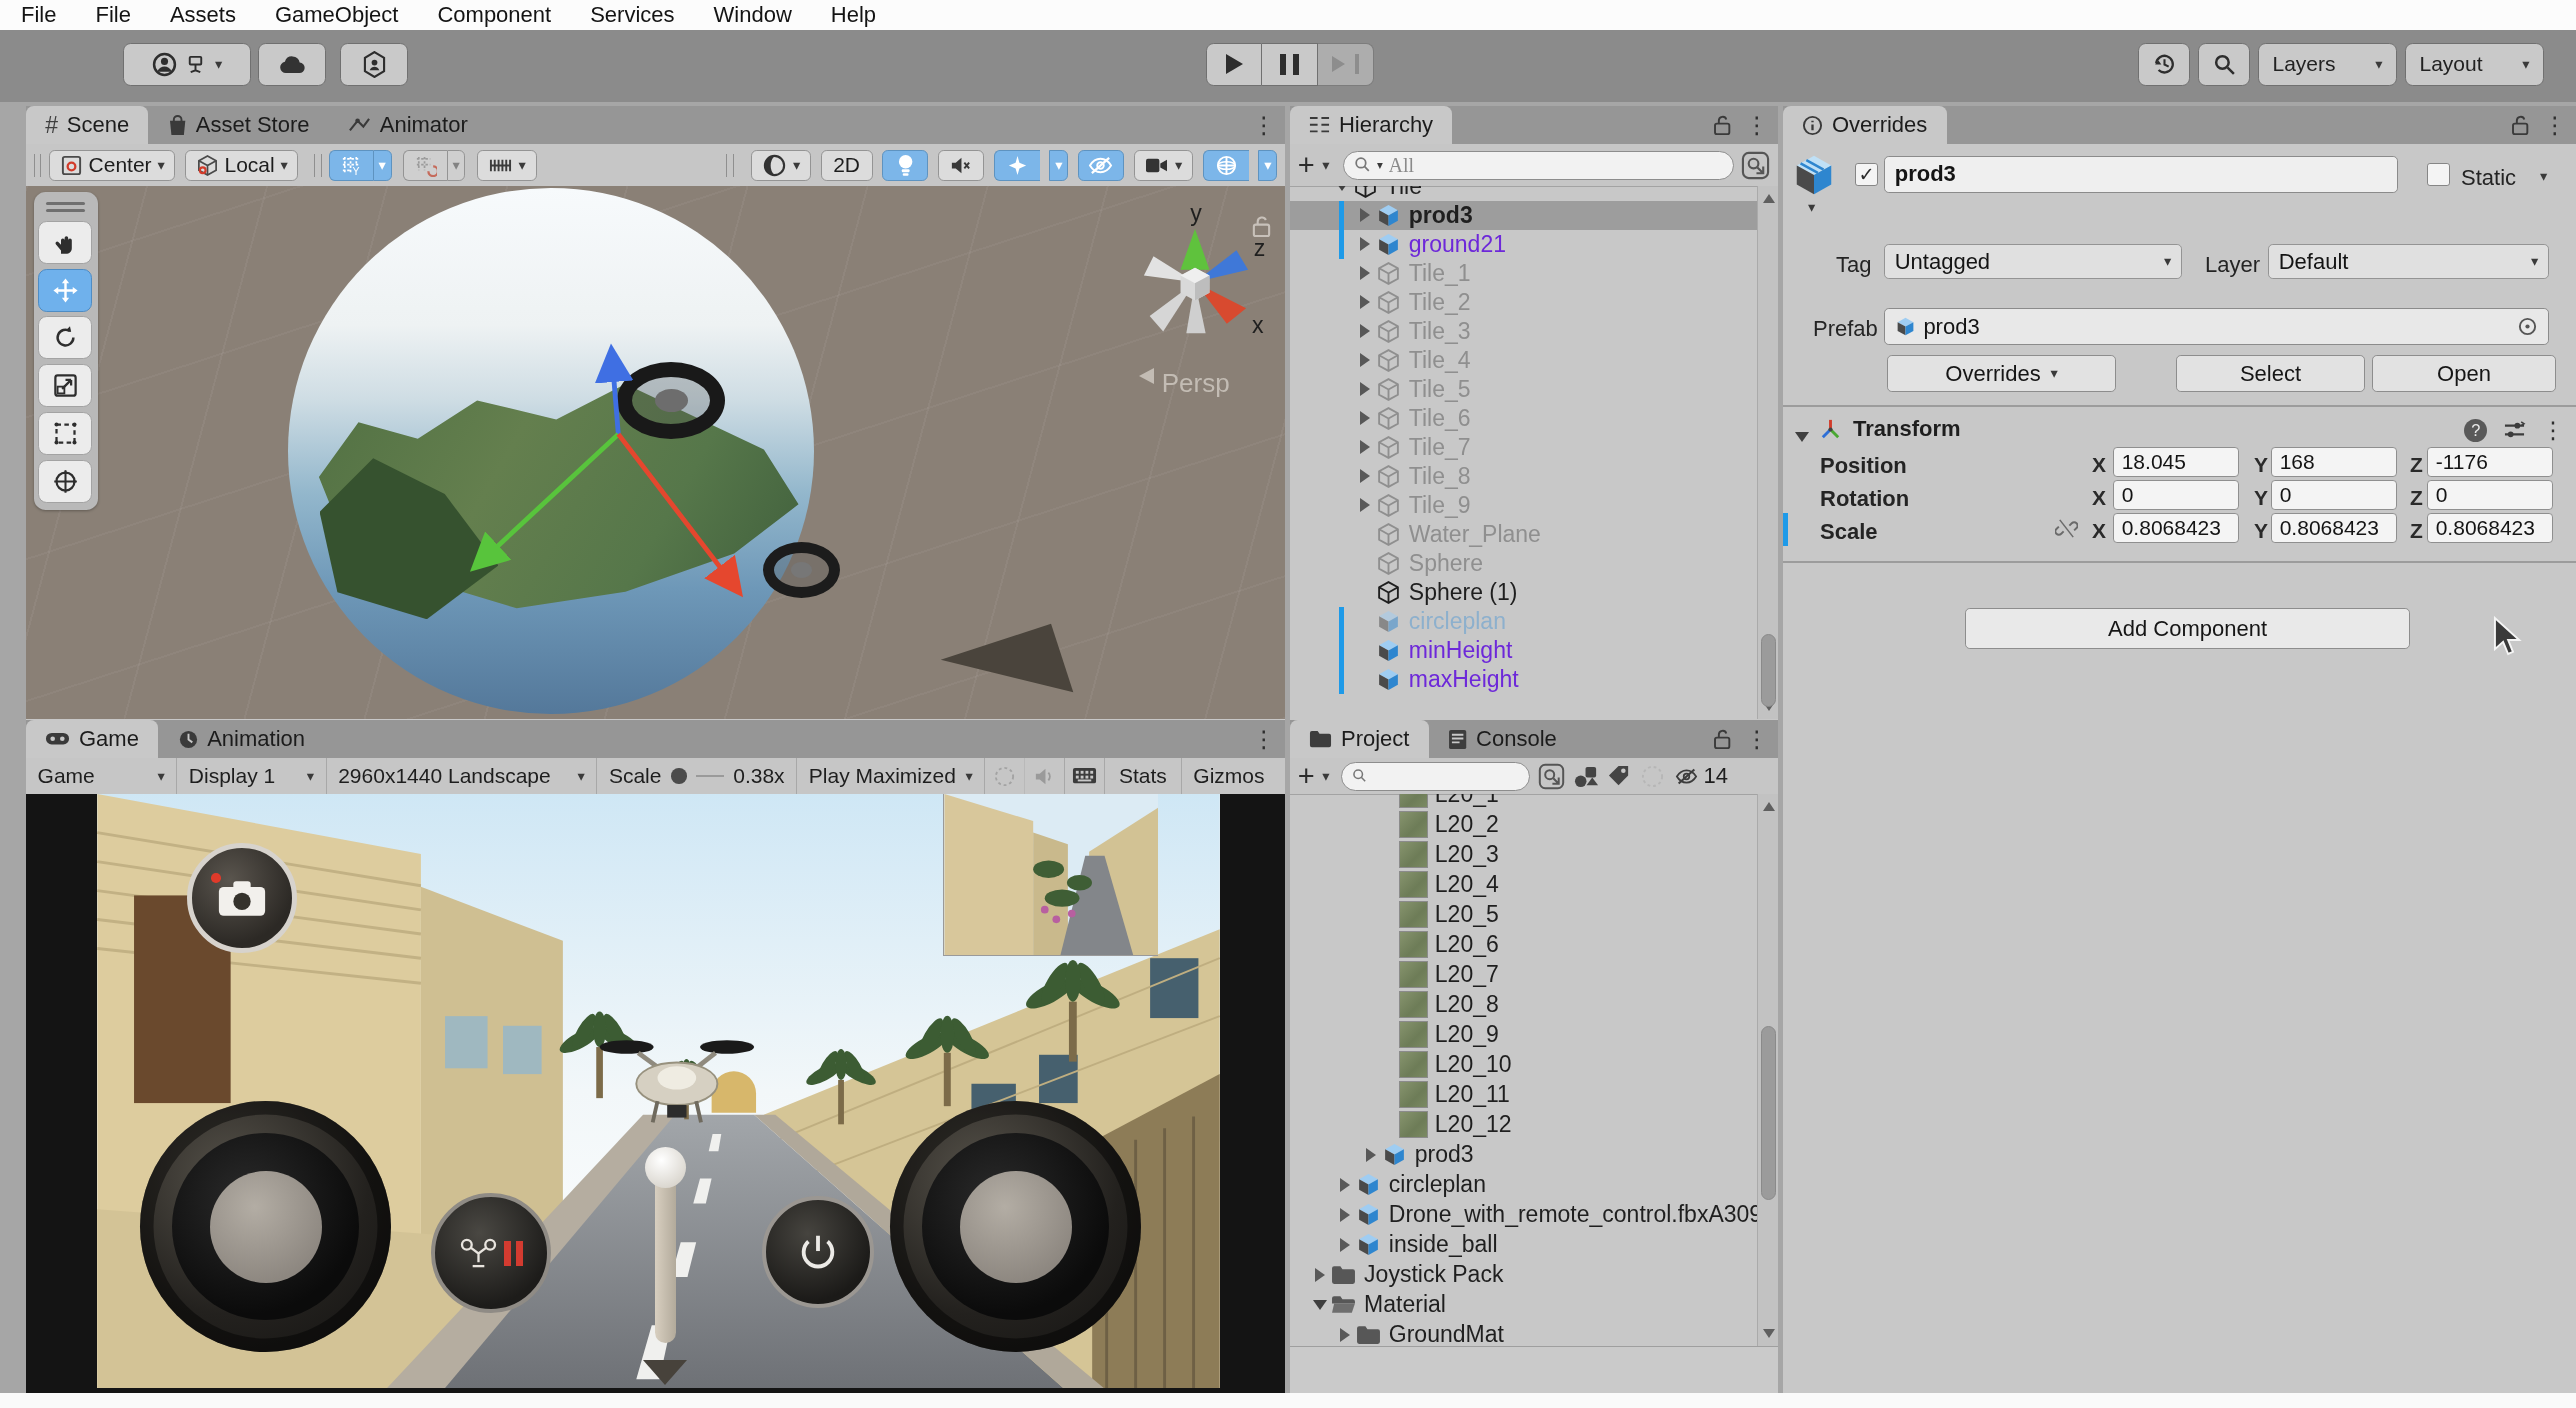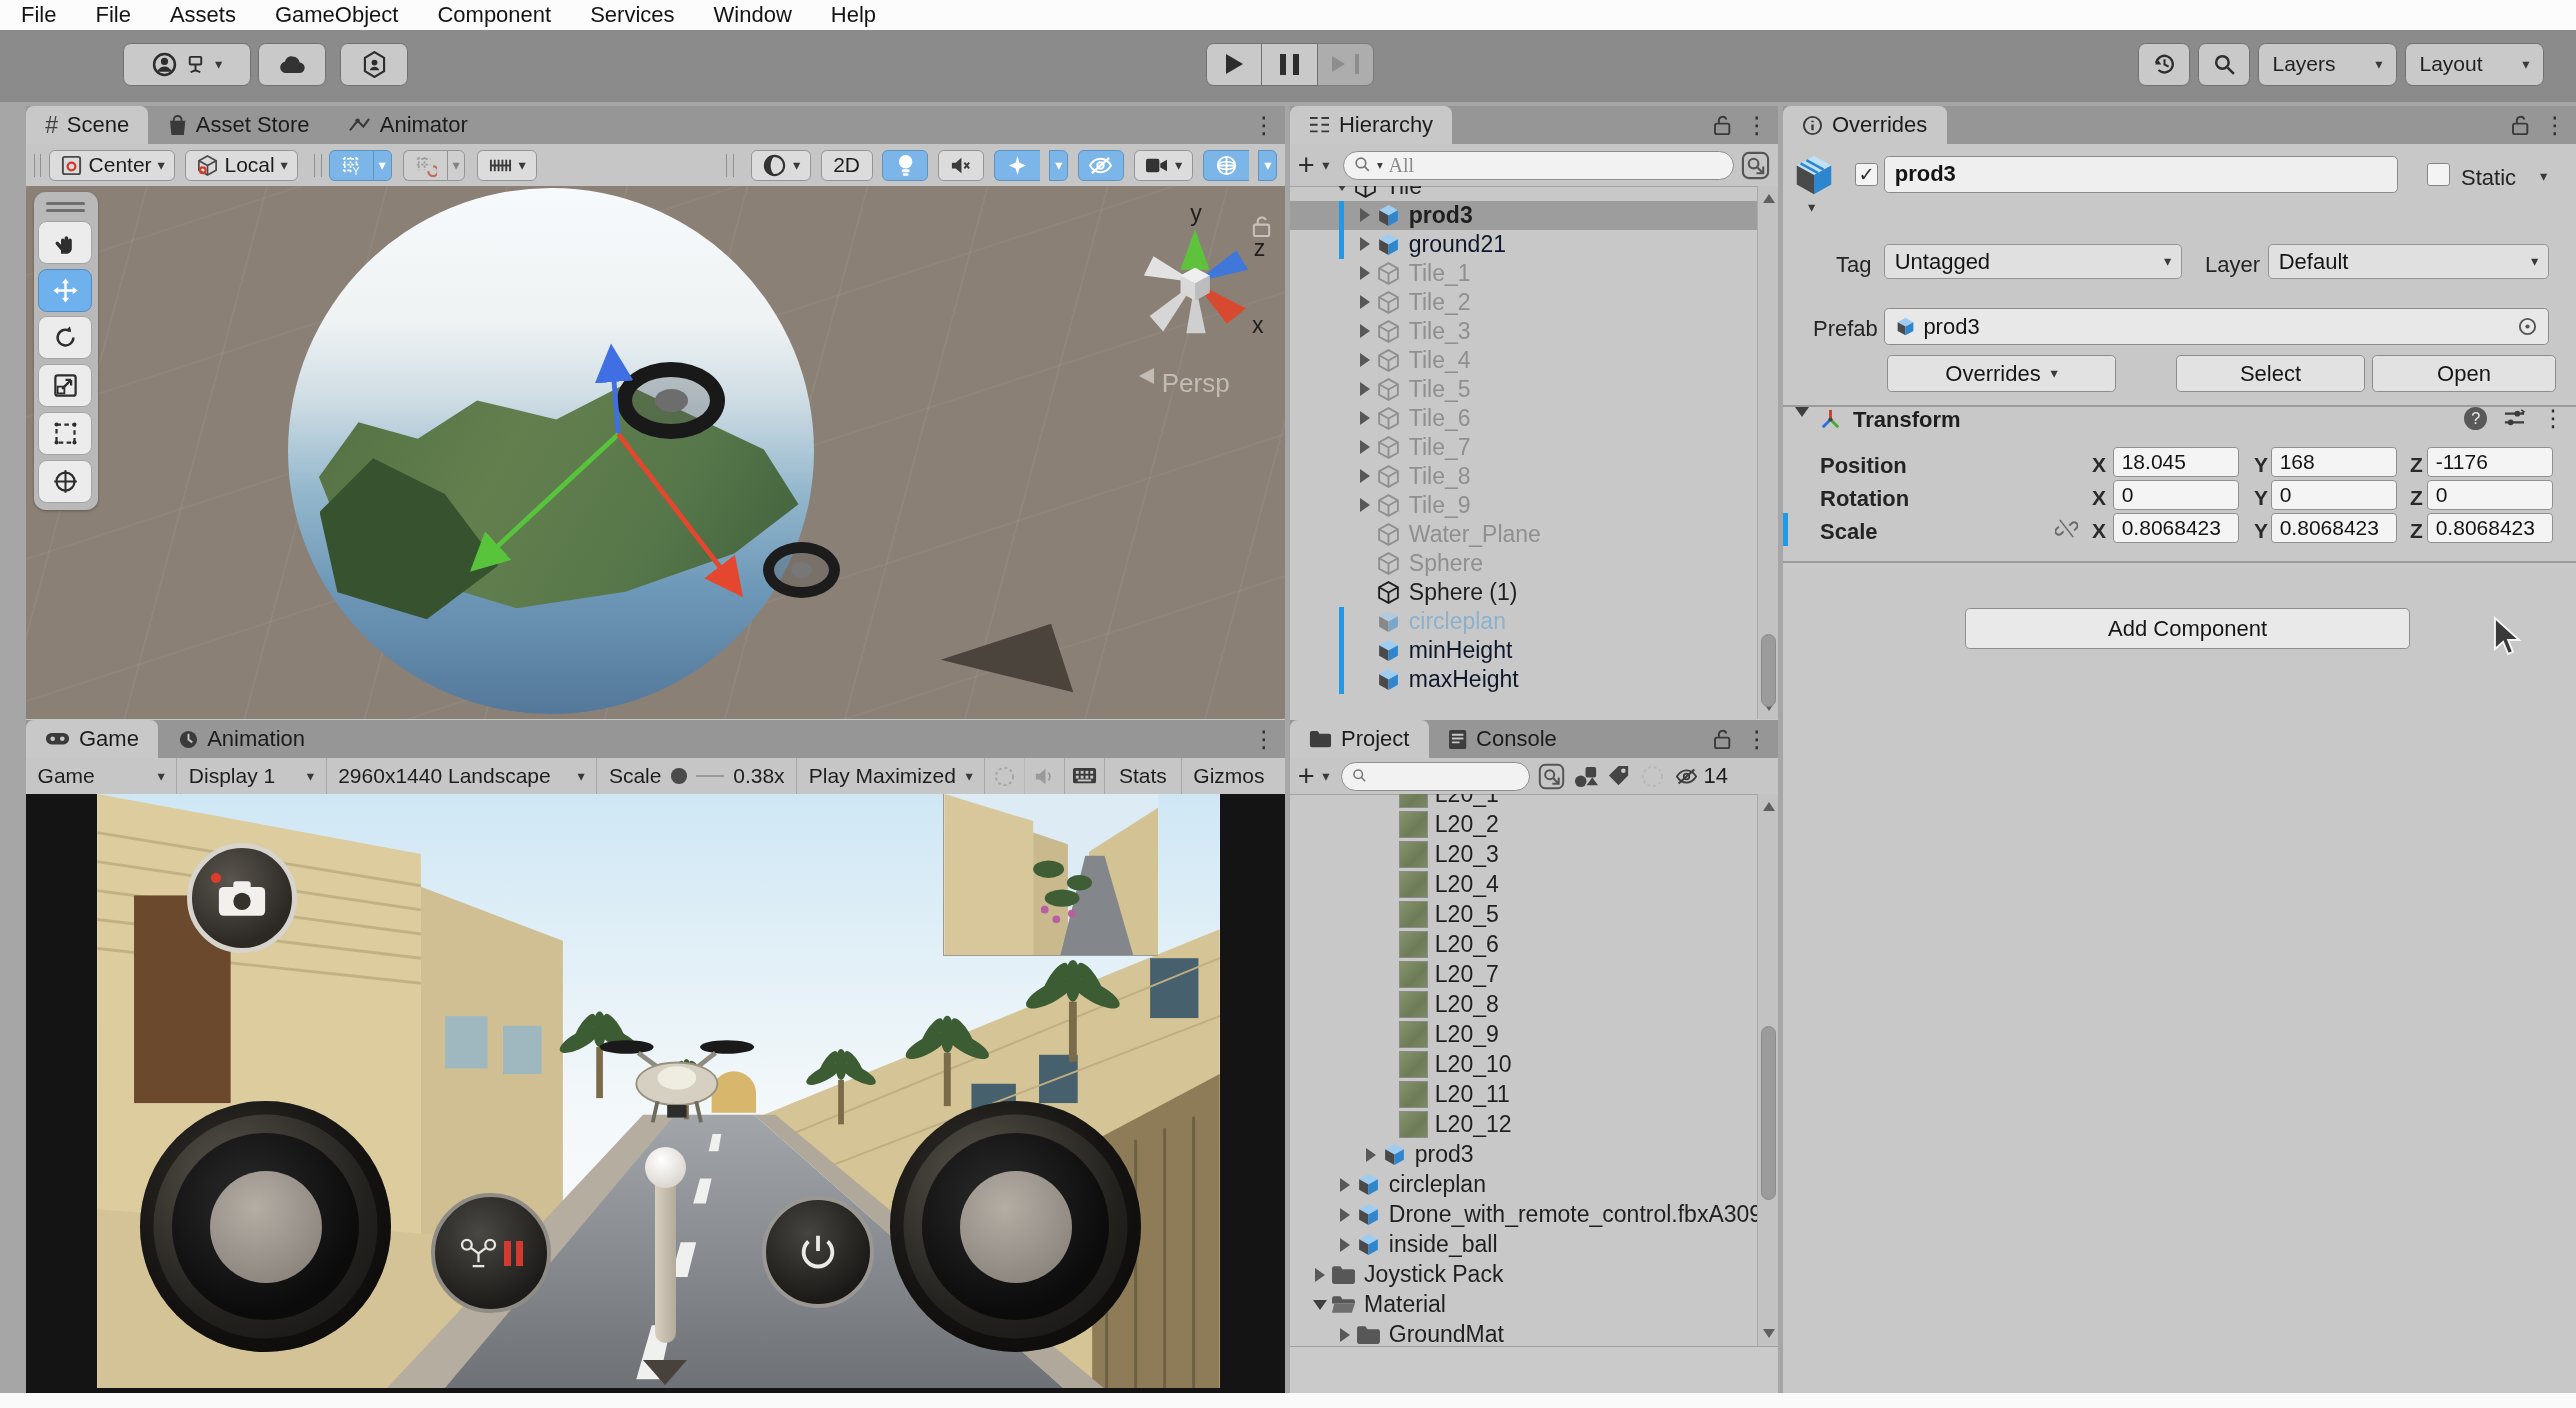--- a/index.html
+++ b/index.html
@@ -42,21 +42,21 @@
 .searchbox{height:29px;background:#f2f2f2;border:1px solid #8d8d8d;border-radius:14.5px;display:flex;align-items:center;padding:0 9.7px;gap:5.8px}
 .searchbox input{border:none;outline:none;background:transparent;font-size:20px;color:#a21caf;width:100%;font-family:Liberation Serif, serif}
 .searchbox input::placeholder{color:#8a8a8a}
 
 .tlist{position:absolute;left:0;right:0;overflow:hidden}
 .trow{position:relative;display:flex;align-items:center;font-size:23px;color:#1f1f1f;white-space:nowrap;overflow:hidden}
 .hrow{height:29px}.prowr{height:30px}
 .trow.cut{margin-top:-14.5px}
 .trow.sel{background:#9d9d9d}
 .trow.gray{color:#8f8f8f}
-.trow.blue{color:#0f172a}
+.trow.blue{color:#6d28d9}
 .trow.fade{color:#8db0cd}
 .trow.bold .lbl{font-weight:bold}
 .tri{width:21px;flex:none;display:none;justify-content:center}
 .tri-r{width:0;height:0;border-left:10.6px solid #585858;border-top:7.7px solid transparent;border-bottom:7.7px solid transparent}
 .tri-d{width:0;height:0;border-top:10.6px solid #3f3f3f;border-left:7.7px solid transparent;border-right:7.7px solid transparent}
 .trow.arrow .t-ar{display:flex}
 .trow.down .t-dn{display:flex}
 .ic{width:27px;height:27px;flex:none;margin-right:6.8px;display:none;align-items:center;justify-content:center}
 .trow.cube .ic-cube{display:flex}
 .trow.prefab .ic-prefab{display:flex}
@@ -1398,21 +1398,21 @@
     </div>
     <div class="ibtn" style="position:absolute;left:393px;top:211px;width:189px;height:37px">
       <span>Select</span>
     </div>
     <div class="ibtn" style="position:absolute;left:589px;top:211px;width:184px;height:37px">
       <span>Open</span>
     </div>
 
     <div class="divider" style="top:261px"></div>
 
-    <div style="position:absolute;left:0;right:0;top:263px;height:35px;display:flex;align-items:flex-start;padding:0 11.6px;gap:9.7px">
+    <div style="position:absolute;left:0;right:0;top:263px;height:35px;display:flex;align-items:flex-end;padding:0 11.6px;gap:9.7px">
       <i class="tri-d"></i>
       <span>
           <svg width="25" height="25" viewBox="0 0 26 26">
             <path d="M13 3v10" stroke="#d23b2a" stroke-width="3"></path>
             <path d="M13 13 5 21" stroke="#2e6fd6" stroke-width="3"></path>
             <path d="M13 13l8 8" stroke="#4aa832" stroke-width="3"></path>
             <circle cx="13" cy="13" r="2.2" fill="#444"></circle>
           </svg>
         </span>
       <span style="font-size:22px;font-weight:bold">Transform</span>

